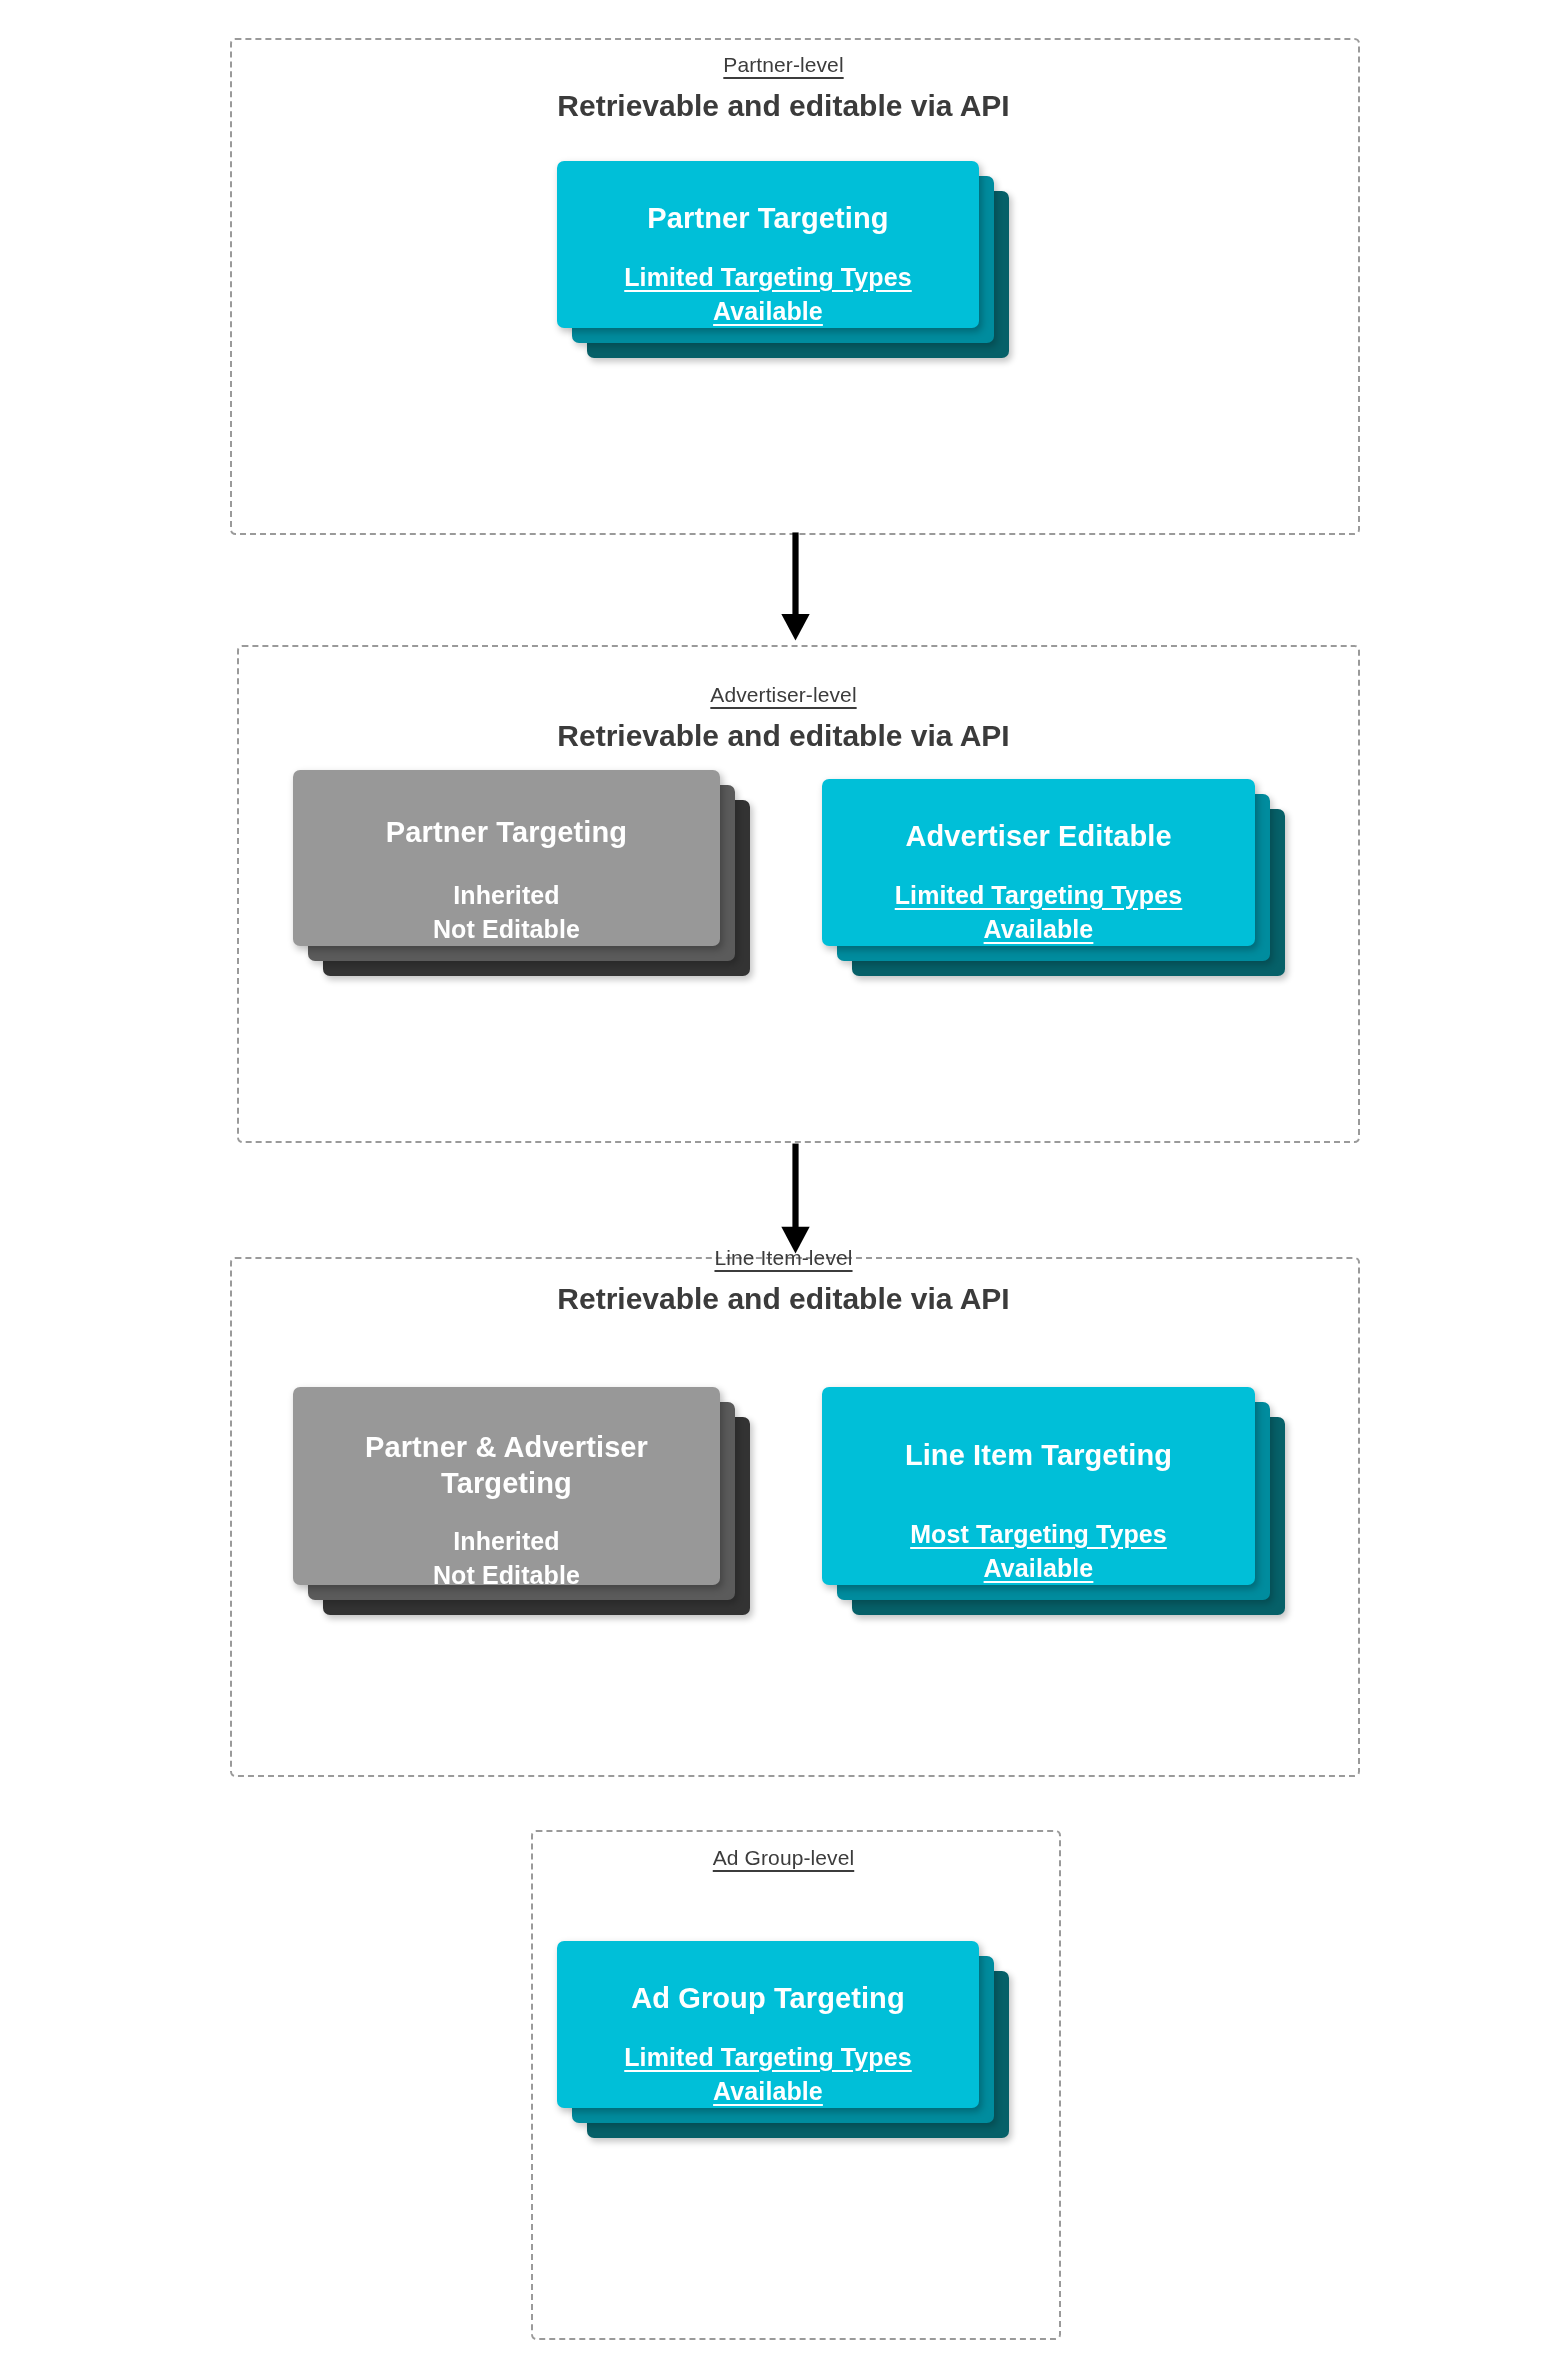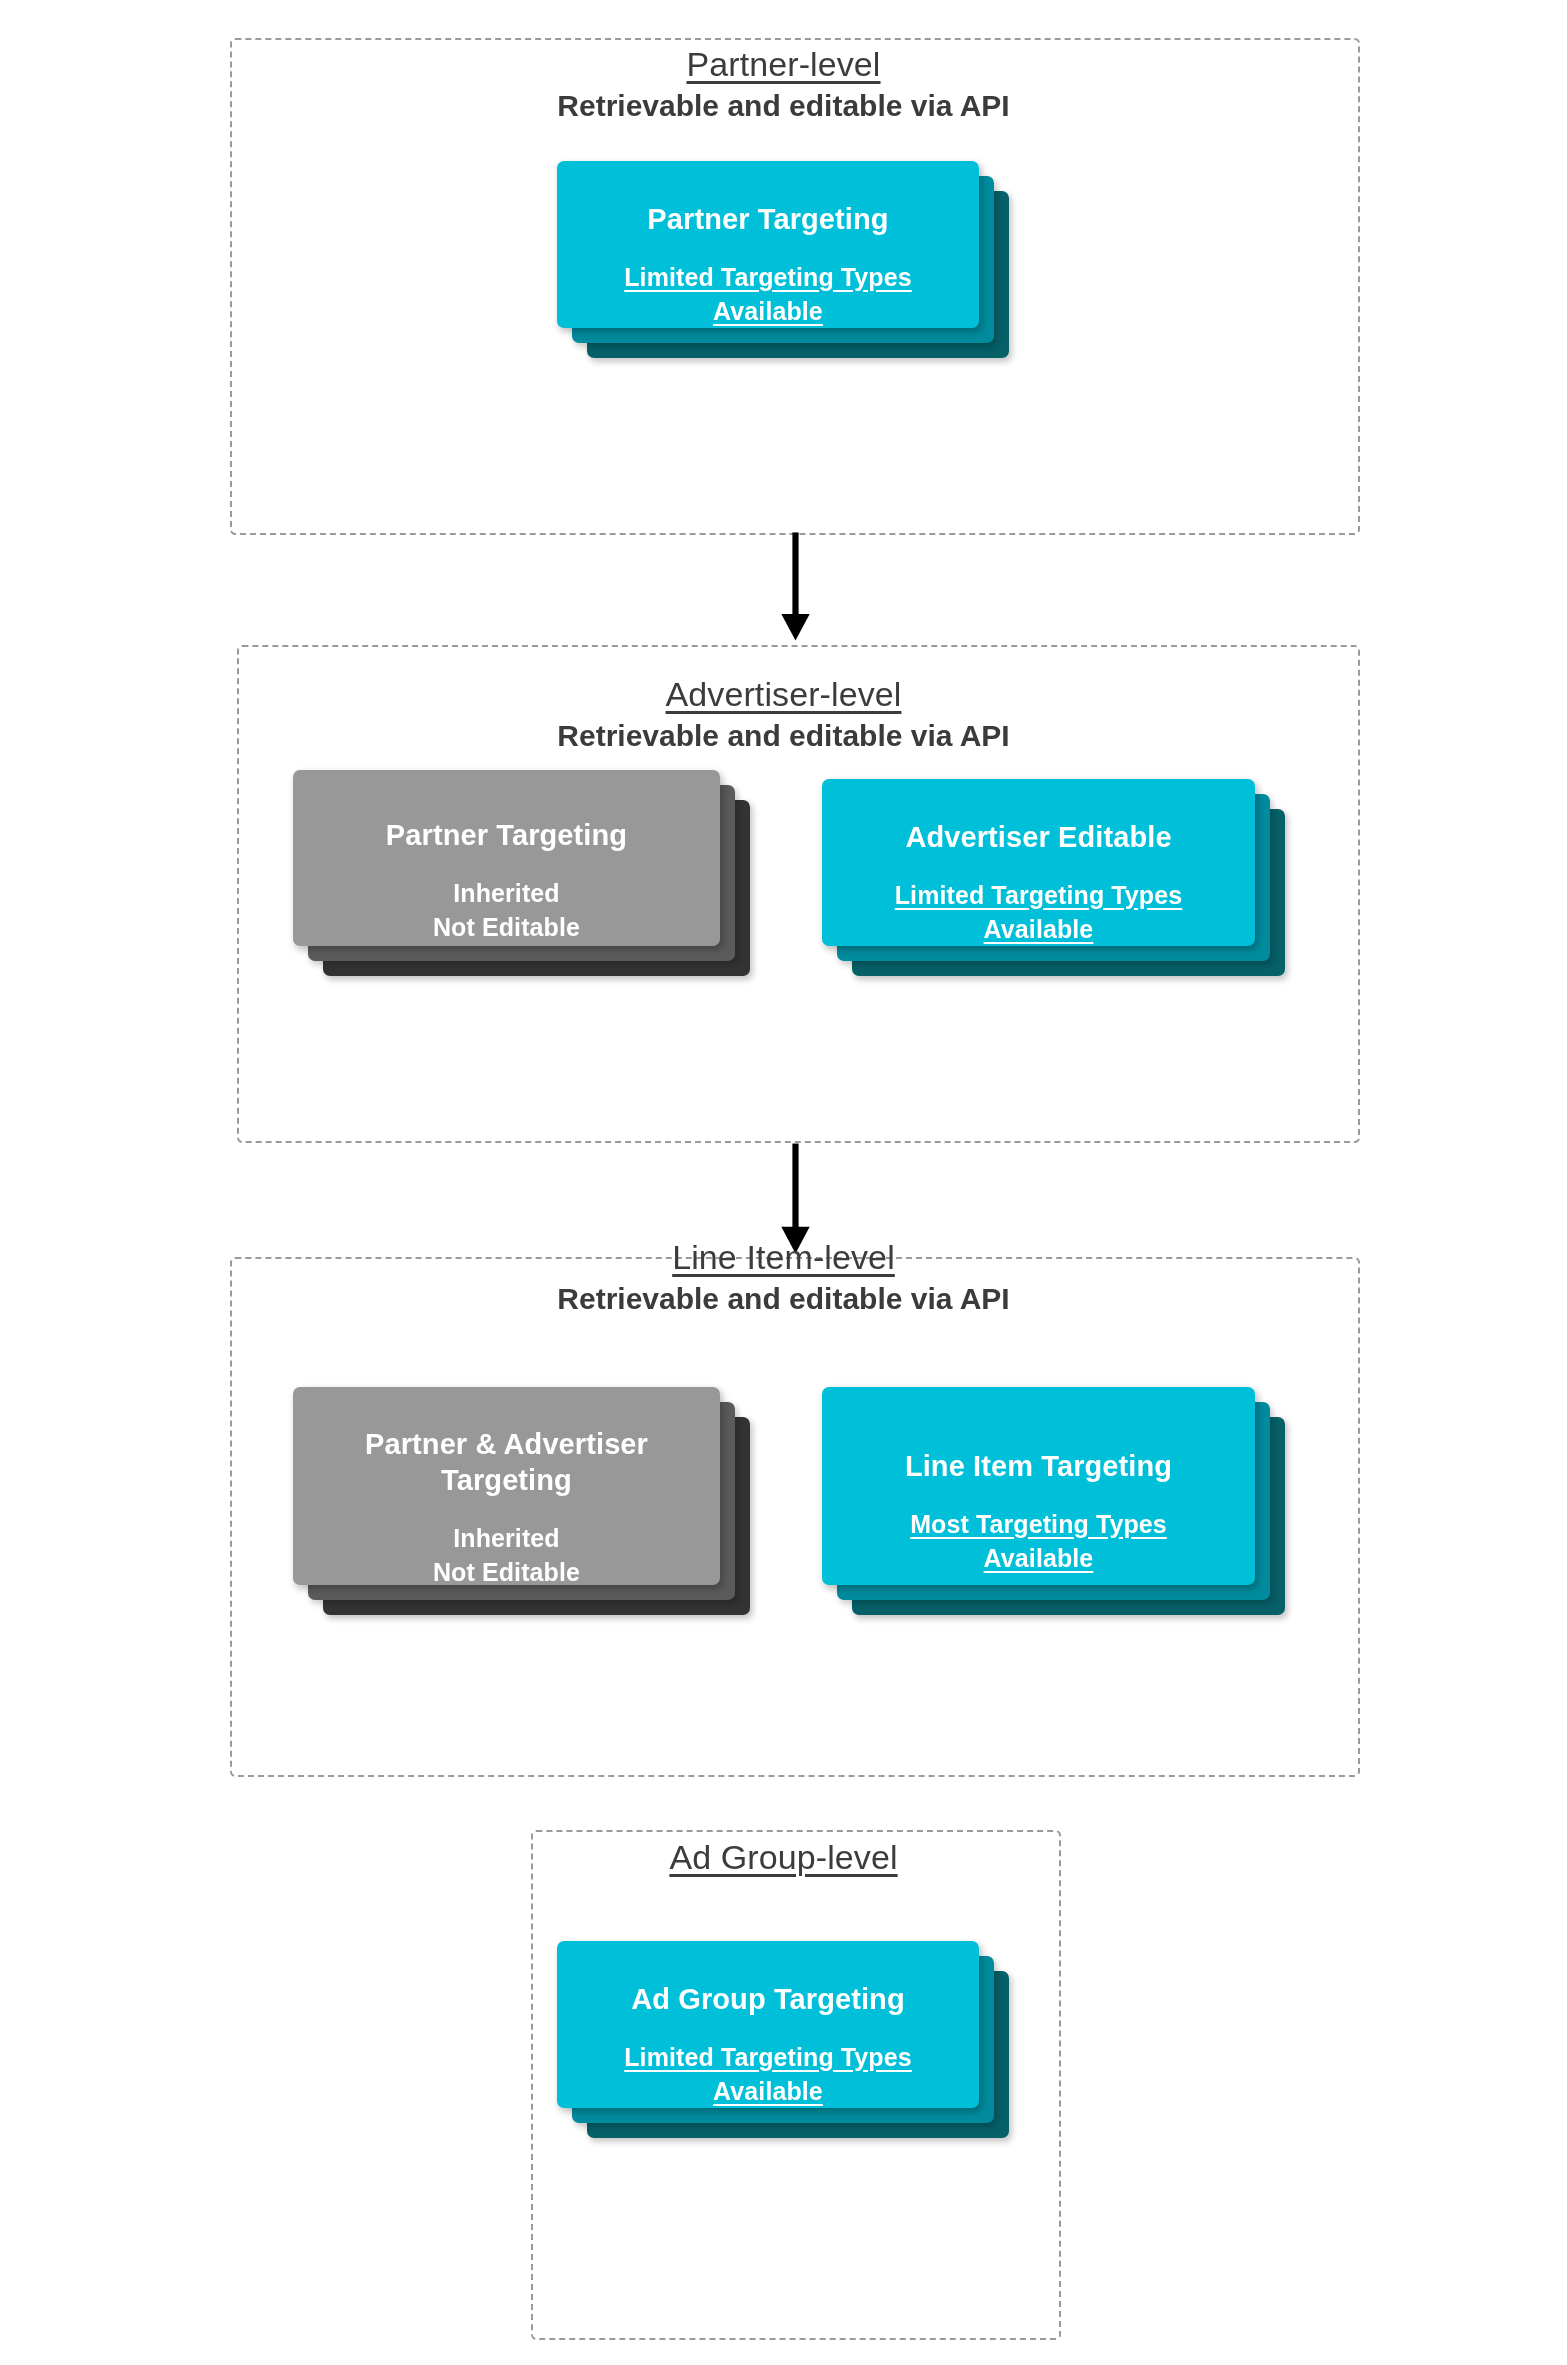--- a/index.html
+++ b/index.html
@@ -38,21 +38,21 @@
   
   .level-heading {
     position: absolute;
     left: 0;
     width: 100%;
     text-align: center;
     pointer-events: none;
   }
   .level-title {
     display: block;
-    font-size: 34px;
+    font-size: 21px;
     font-weight: 400;
     color: #3c3c3c;
     text-decoration: underline;
     text-underline-offset: 4.5px;
     letter-spacing: 0.1px;
     line-height: 39px;
   }
   .level-subtitle {
     display: block;
     font-size: 30px;
@@ -94,21 +94,21 @@
   }
   .card-layer.front {
     left: 0;
     top: 0;
     right: 0;
     bottom: 0;
     box-shadow: 2.7px 3.6px 7.1px rgba(0,0,0,0.25);
     display: flex;
     flex-direction: column;
     align-items: center;
-    justify-content: center;
+    justify-content: space-between;
     box-sizing: border-box;
     padding: 0 16px;
   }
 
   
   .cyan .front { background: #00bfd8; }
   .cyan .mid   { background: #008c9e; }
   .cyan .back  { background: #066068; }
 
   

